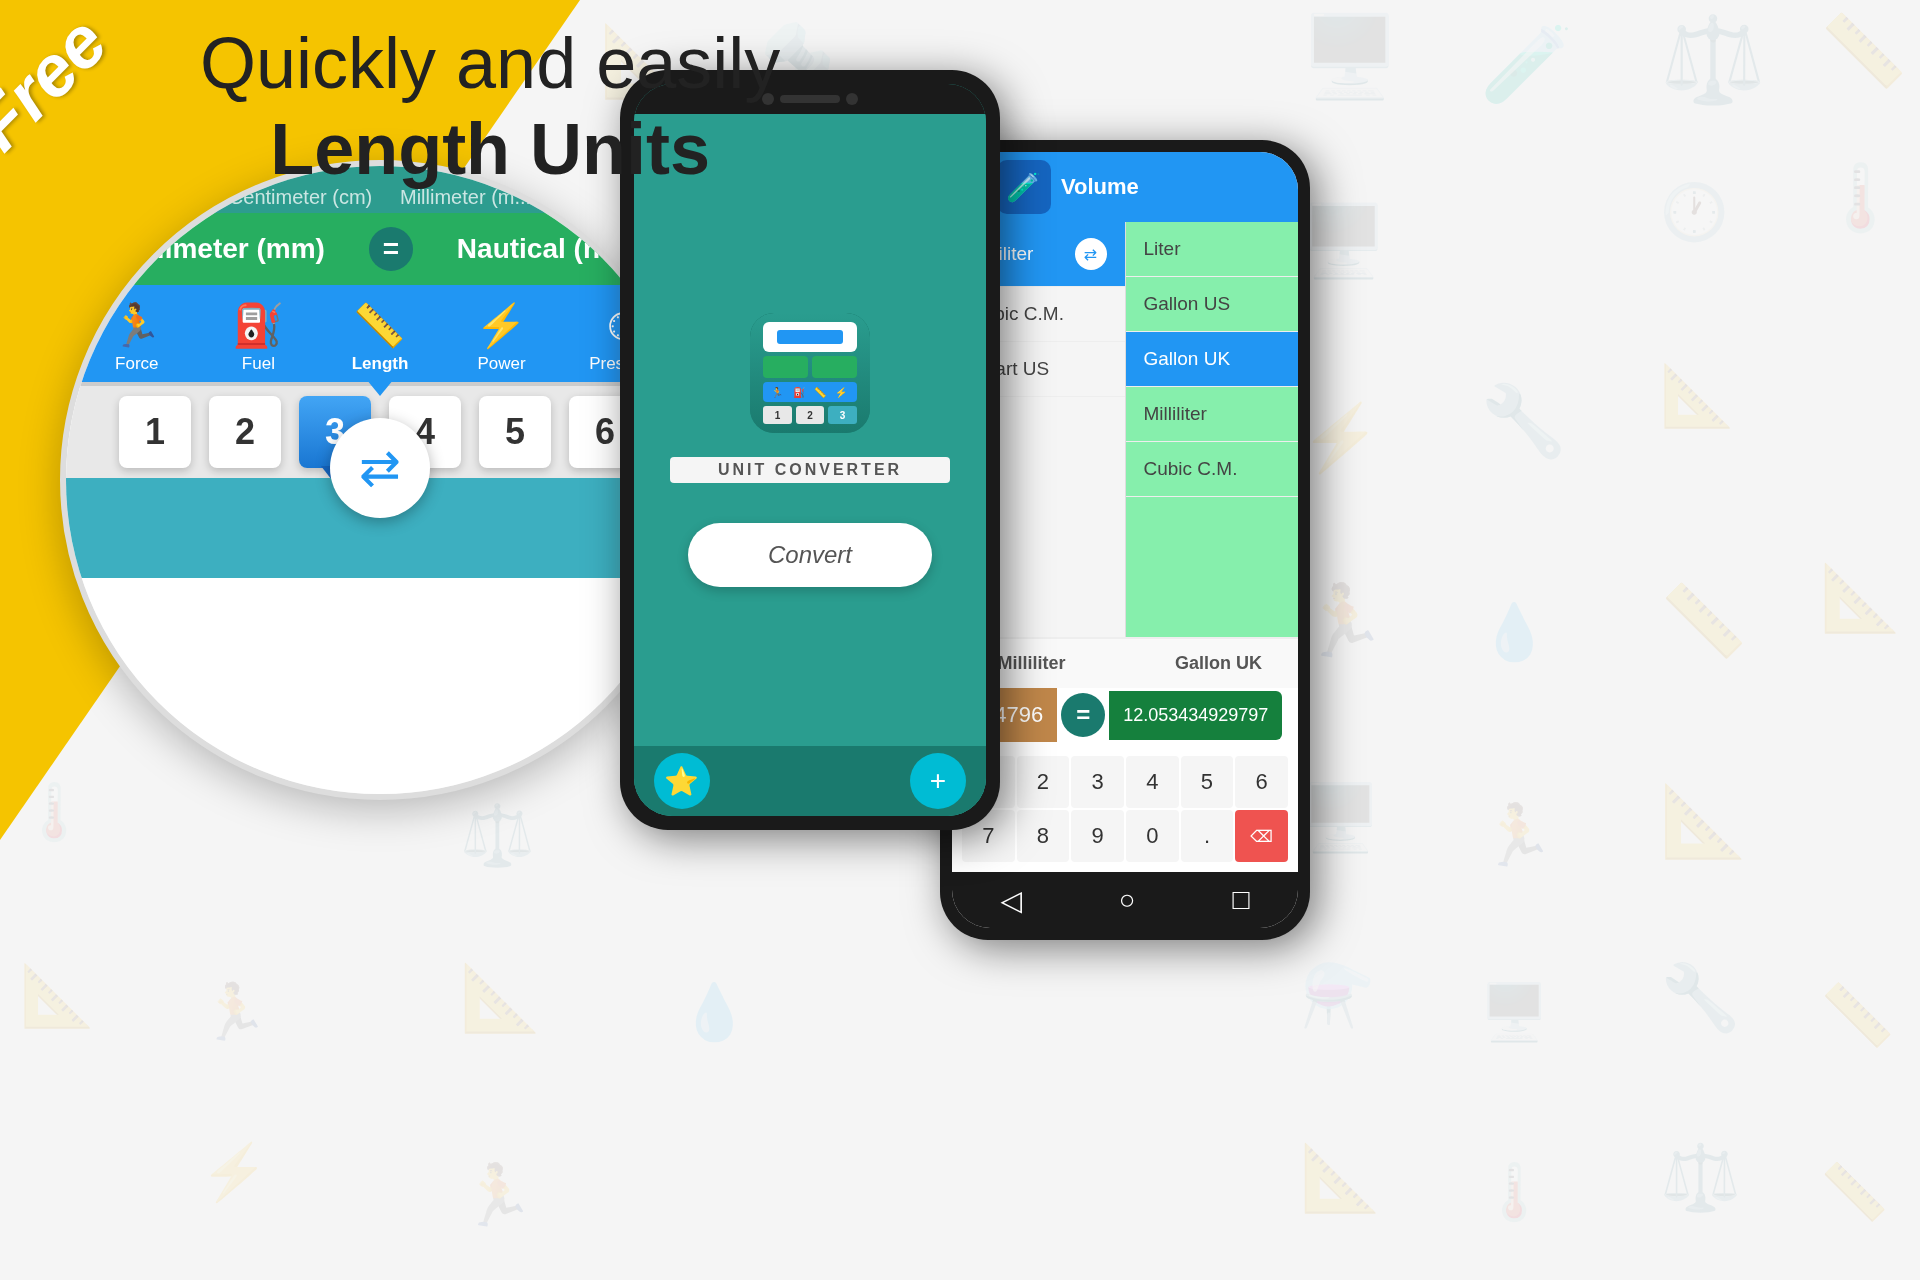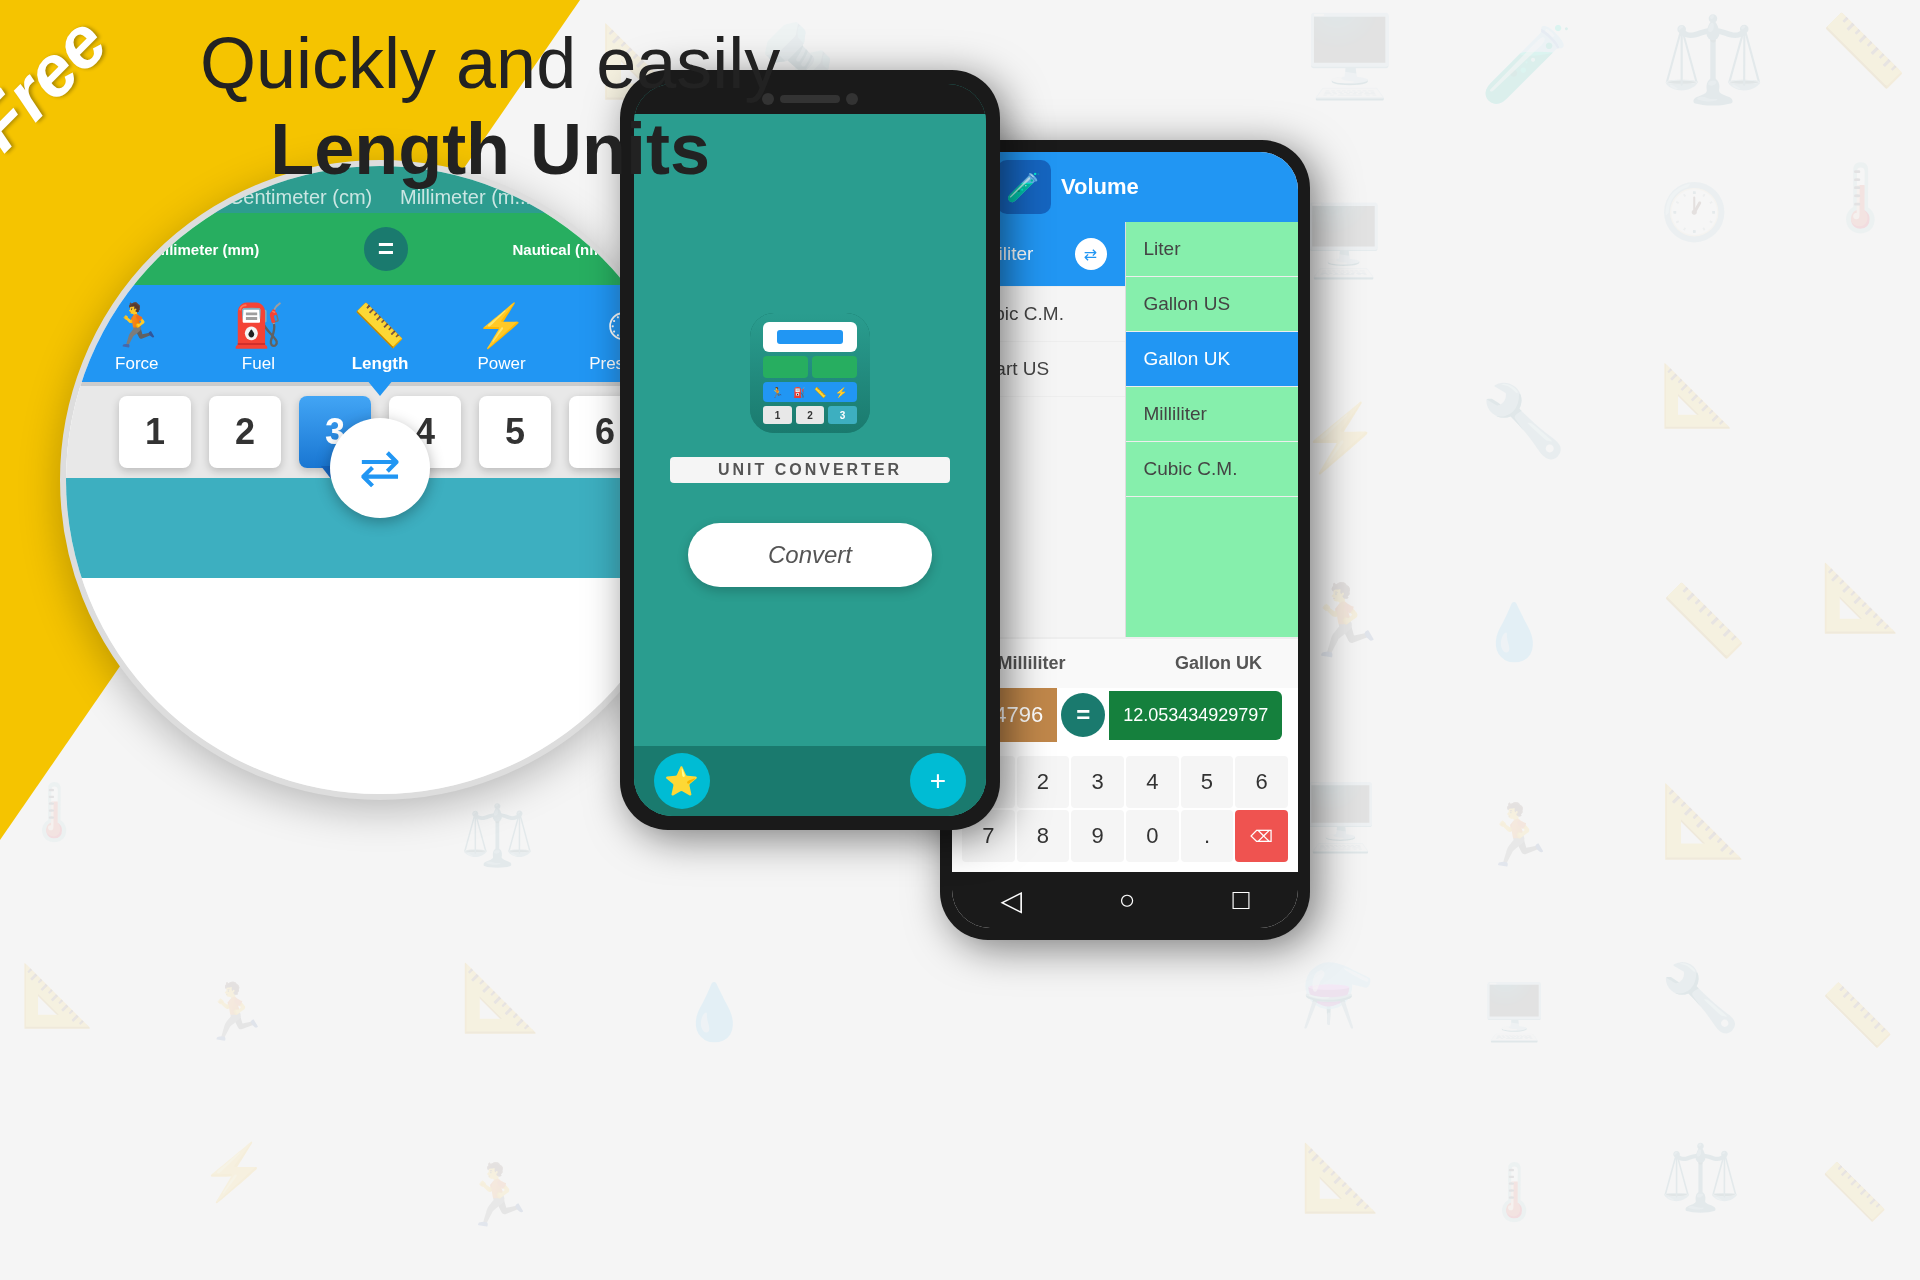--- a/index.html
+++ b/index.html
@@ -93,21 +93,21 @@
       position: relative;
     }
     .unit-display-bar {
       background: #27ae60;
       display: flex;
       align-items: center;
       justify-content: space-around;
       padding: 14px 30px;
       color: white;
     }
-    .unit-name { font-size: 15px; font-weight: bold; }
+    .unit-name { font-size: 28px; font-weight: bold; }
     .equals-circle {
       width: 44px; height: 44px;
       border-radius: 50%;
       background: #1a7a6e;
       display: flex; align-items: center; justify-content: center;
       font-size: 28px; color: white; font-weight: bold;
     }
     .unit-values {
       background: #27ae60;
       display: flex;

